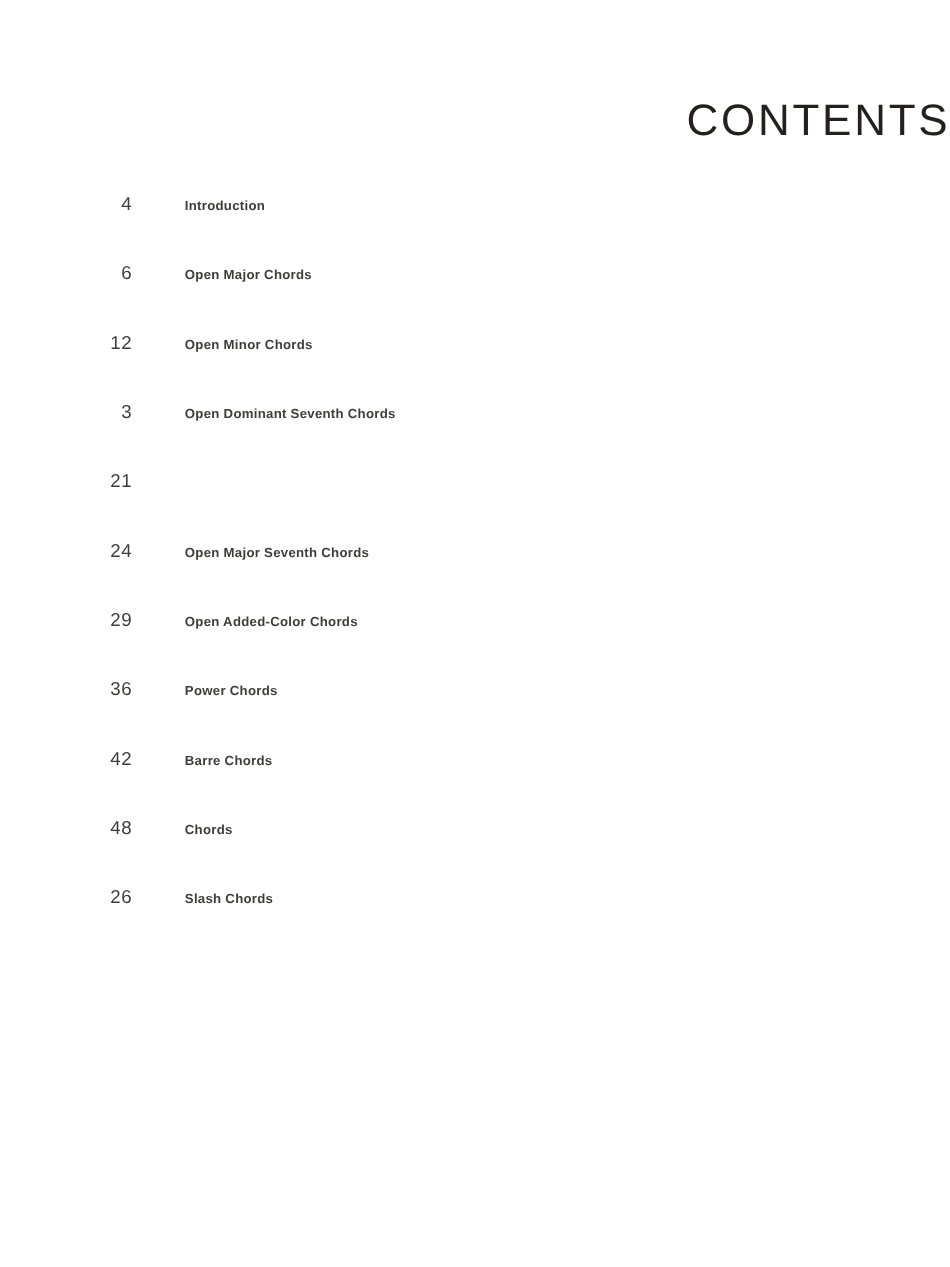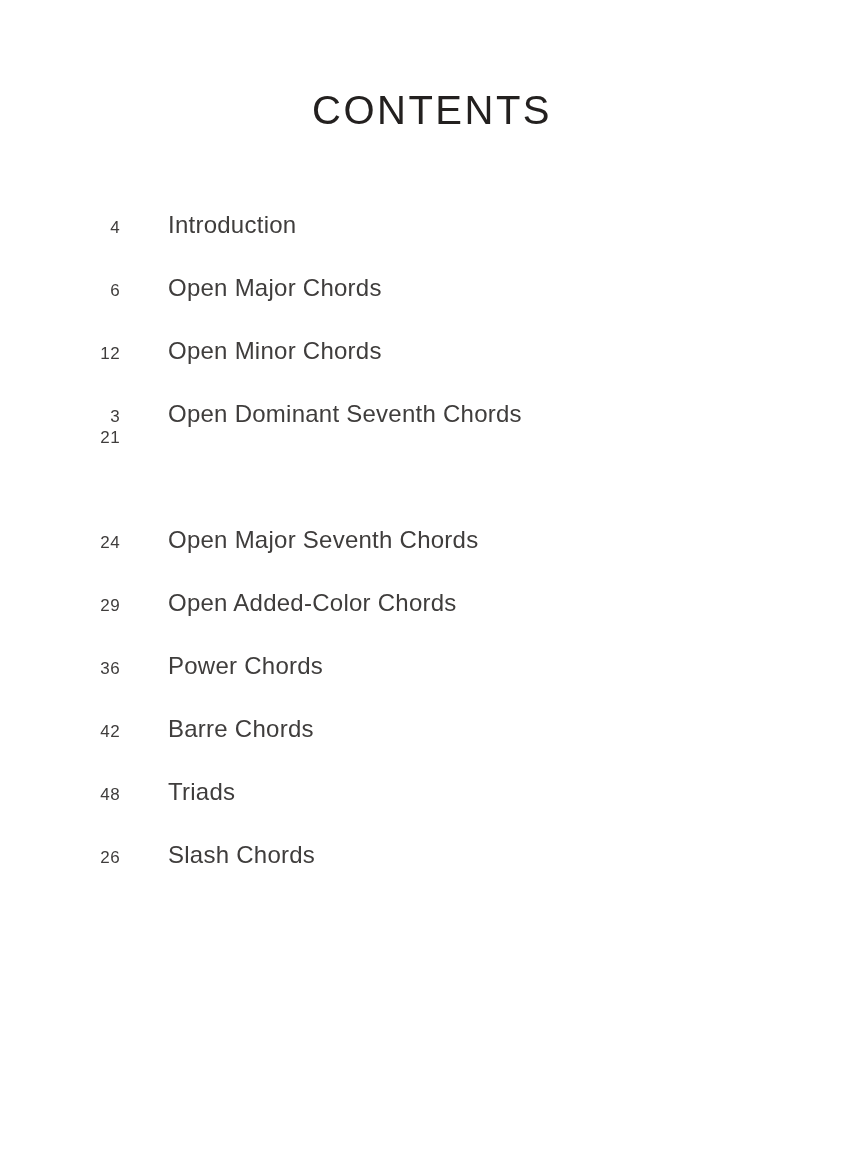--- a/index.html
+++ b/index.html
@@ -19,21 +19,21 @@
     width: 864px;
     height: 1152px;
     box-sizing: border-box;
     position: relative;
   }
   .page-title {
     position: absolute;
     top: 88px;
     left: 0;
     width: 864px;
-    text-align: center;
+    text-align: right;
     font-size: 40px;
     font-weight: 300;
     letter-spacing: 2.5px;
     color: #23201f;
     font-family: "Liberation Sans", sans-serif;
   }
   .toc {
     position: absolute;
     top: 176px;
     left: 0;
@@ -48,26 +48,25 @@
     width: 120px;
     flex: 0 0 120px;
     text-align: right;
     font-size: 17px;
     font-weight: 400;
     color: #3f3d3c;
     letter-spacing: 0.4px;
   }
   .toc-label {
     margin-left: 48px;
-    font-size: 24px;
-    font-weight: 400;
+    font-size: 12px;
+    font-weight: 700;
     color: #3f3d3c;
     letter-spacing: 0.25px;
     white-space: nowrap;
-    margin-top: 35px;
   }
 </style>
 </head>
 <body>
 
 <div class="page">
 
   <div class="page-title">CONTENTS</div>
 
   <div class="toc">
@@ -111,21 +110,21 @@
       <span class="toc-label">Power Chords</span>
     </div>
 
     <div class="toc-row">
       <span class="toc-page">42</span>
       <span class="toc-label">Barre Chords</span>
     </div>
 
     <div class="toc-row">
       <span class="toc-page">48</span>
-      <span class="toc-label">Triads</span>
+      <span class="toc-label">Chords</span>
     </div>
 
     <div class="toc-row">
       <span class="toc-page">26</span>
       <span class="toc-label">Slash Chords</span>
     </div>
 
 
   </div>
 </div>

